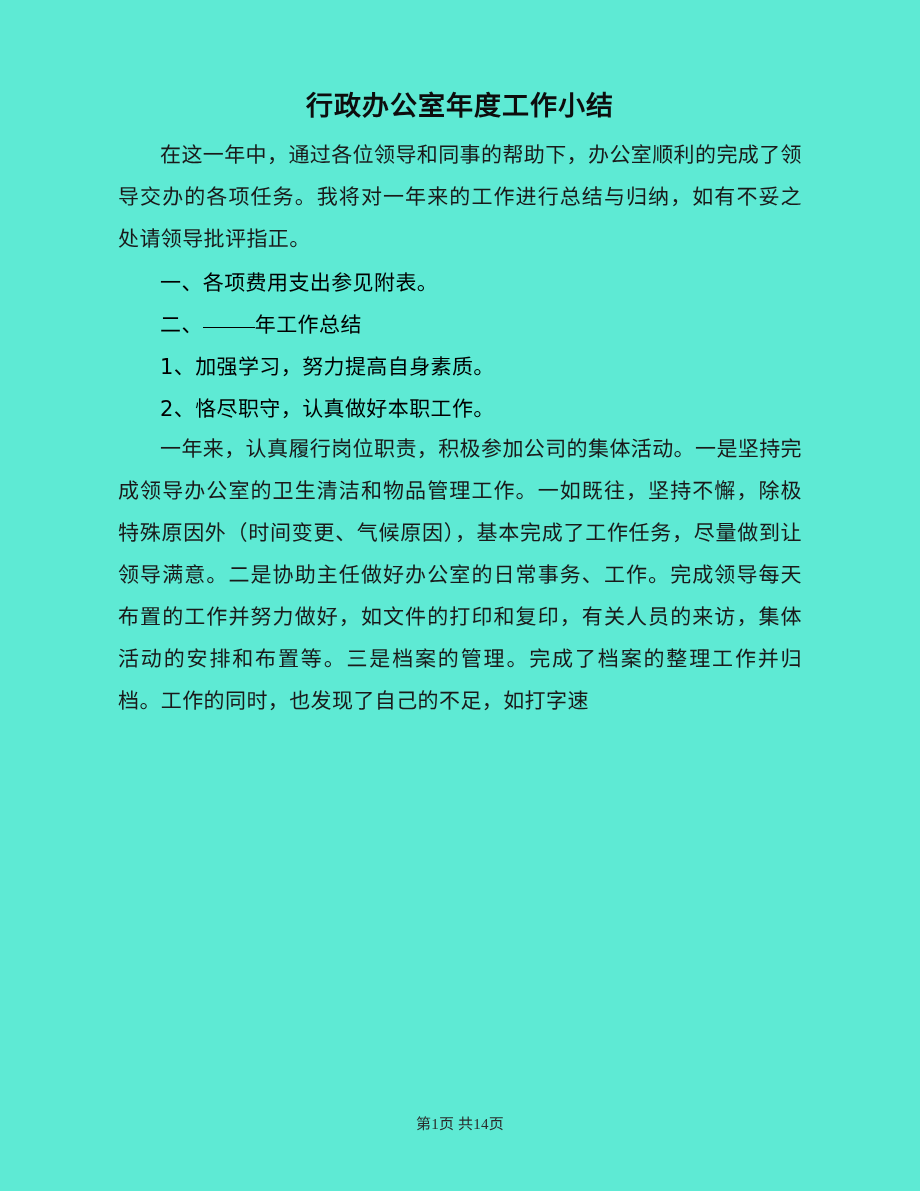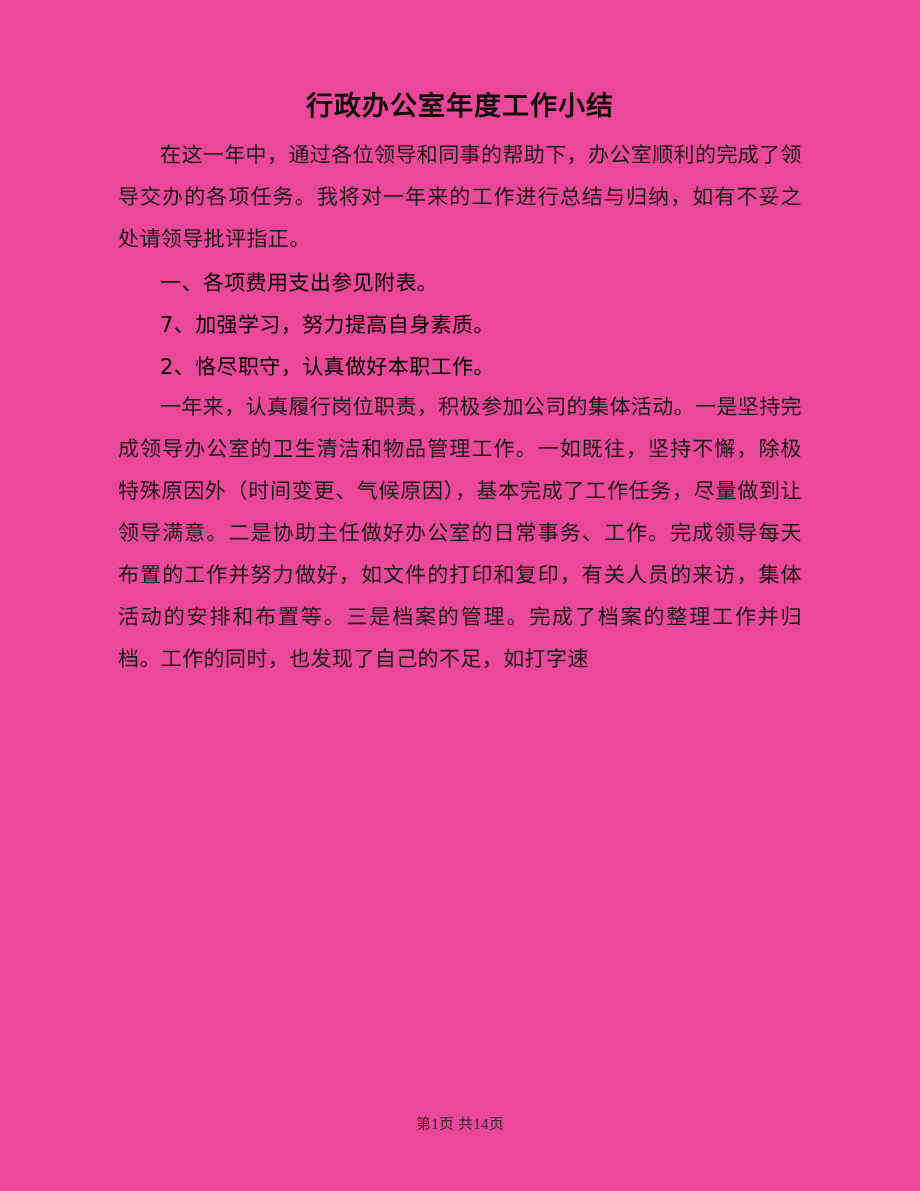--- a/index.html
+++ b/index.html
@@ -7,21 +7,21 @@
     margin: 0;
     padding: 0;
     background: #ffffff;
   }
 
   .page {
     position: relative;
     width: 920px;
     height: 1191px;
     margin: 0 auto;
-    background: #ec4899;
+    background: #5eead4;
     overflow: hidden;
     font-family: "DejaVu Sans", "Liberation Sans", sans-serif;
     color: #000000;
   }
 
   .doc-body {
     position: absolute;
     left: 118px;
     top: 86px;
     width: 684px;
@@ -88,22 +88,23 @@
 <div class="page">
 
   <div class="doc-body">
 
     <h1 class="doc-title">行政办公室年度工作小结</h1>
 
     <p class="para">在这一年中，通过各位领导和同事的帮助下，办公室顺利的完成了领导交办的各项任务。我将对一年来的工作进行总结与归纳，如有不妥之处请领导批评指正。</p>
 
     <p class="heading">一、各项费用支出参见附表。</p>
 
+    <p class="heading"><span>二、</span><span class="blank-underline"></span><span>年工作总结</span></p>
 
-    <p class="heading">7、加强学习，努力提高自身素质。</p>
+    <p class="heading">1、加强学习，努力提高自身素质。</p>
 
 
     <p class="heading">2、恪尽职守，认真做好本职工作。</p>
 
     <p class="para">一年来，认真履行岗位职责，积极参加公司的集体活动。一是坚持完成领导办公室的卫生清洁和物品管理工作。一如既往，坚持不懈，除极特殊原因外（时间变更、气候原因），基本完成了工作任务，尽量做到让领导满意。二是协助主任做好办公室的日常事务、工作。完成领导每天布置的工作并努力做好，如文件的打印和复印，有关人员的来访，集体活动的安排和布置等。三是档案的管理。完成了档案的整理工作并归档。工作的同时，也发现了自己的不足，如打字速</p>
 
   </div>
 
   <div class="footer">第1页 共14页</div>
 

